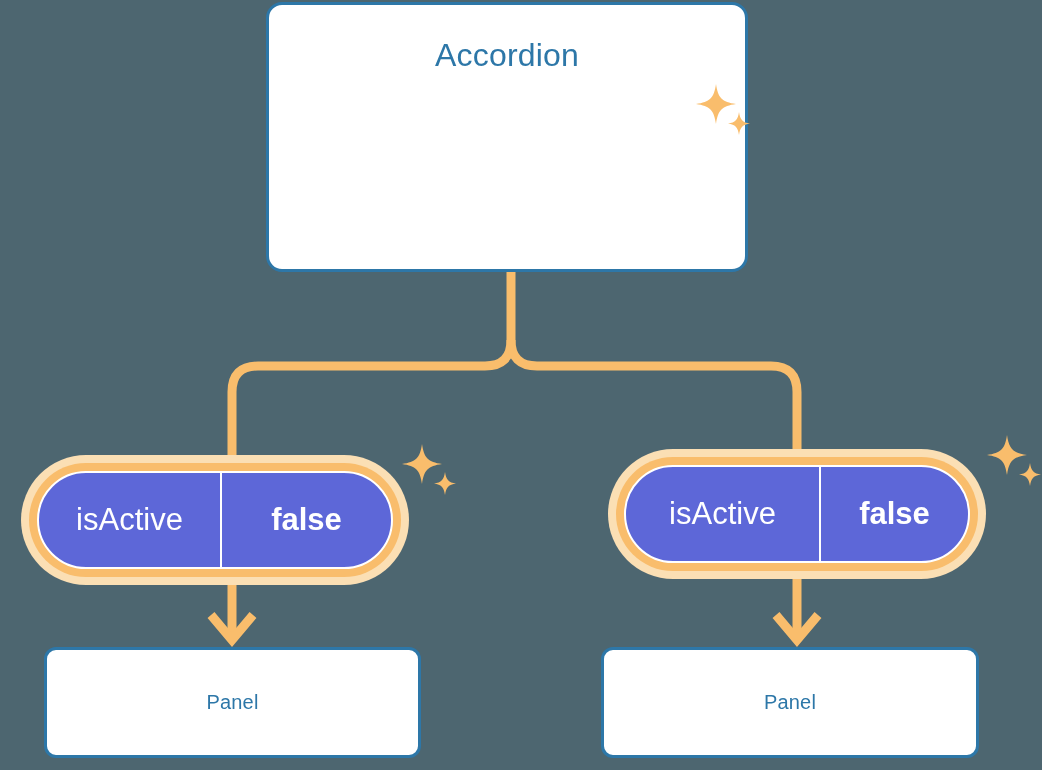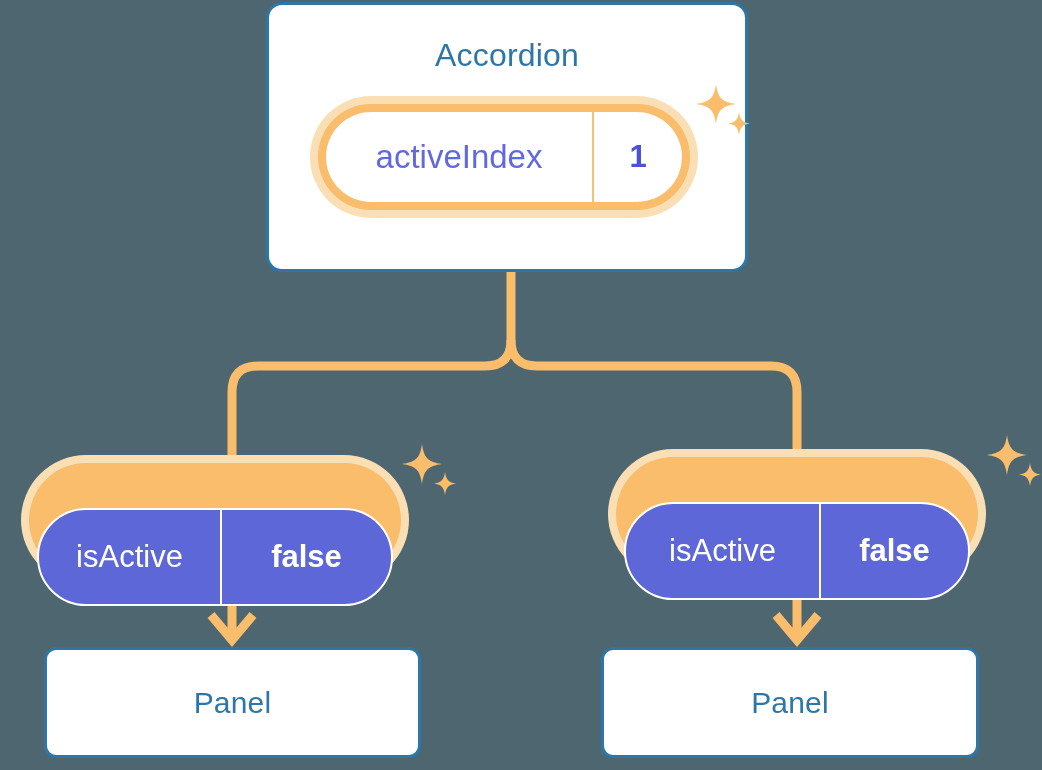--- a/index.html
+++ b/index.html
@@ -116,21 +116,20 @@
     flex: 1 1 auto;
     color: #4c52d8;
     font-size: 31px;
     font-weight: 700;
   }
 
   
   .child-pill .pill-body {
     background: #5d67d8;
     border: 2px solid #ffffff;
-    margin-top: 37px;
   }
   .child-pill .pill-key {
     color: #ffffff;
     font-size: 31px;
     border-right: 2px solid #ffffff;
   }
   .child-pill .pill-val {
     color: #ffffff;
     font-size: 31px;
     font-weight: 700;
@@ -161,21 +160,21 @@
     border: 3px solid #2d77a8;
     border-radius: 12px;
     box-sizing: border-box;
     display: flex;
     align-items: center;
     justify-content: center;
     z-index: 2;
   }
   .panel .card-title {
     margin: 0;
-    font-size: 30px;
+    font-size: 20px;
   }
   #panel-left {
     left: 44px;
     top: 647px;
     width: 377px;
     height: 111px;
   }
   #panel-right {
     left: 601px;
     top: 647px;
@@ -215,28 +214,20 @@
     <g fill="none" stroke="#f9bd6c" stroke-width="9" stroke-linecap="butt" stroke-linejoin="miter">
       <polyline points="211,615 232,640 253,615"></polyline>
       <polyline points="776,615 797,640 818,615"></polyline>
     </g>
   </svg>
 
   <div class="card" id="root-card">
     <div class="card-title">Accordion</div>
   </div>
 
-  <div class="pill-wrap" id="root-pill">
-    <div class="pill-ring">
-      <div class="pill-body">
-        <div class="pill-key">activeIndex</div>
-        <div class="pill-val">1</div>
-      </div>
-    </div>
-  </div>
 
   <svg class="sparkle" id="sparkle-root" width="62" height="62" viewBox="0 0 62 62">
     <path d="M26 0 C28 14 32 18 46 20 C32 22 28 26 26 40 C24 26 20 22 6 20 C20 18 24 14 26 0 Z" fill="#f9bd6c"></path>
     <path d="M49 28 C50.2 36 52.6 38.4 60 39.6 C52.6 40.8 50.2 43.2 49 51 C47.8 43.2 45.4 40.8 38 39.6 C45.4 38.4 47.8 36 49 28 Z" fill="#f9bd6c"></path>
   </svg>
 
   <div class="pill-wrap child-pill" id="pill-left">
     <div class="pill-ring">
       <div class="pill-body">
         <div class="pill-key">isActive</div>

